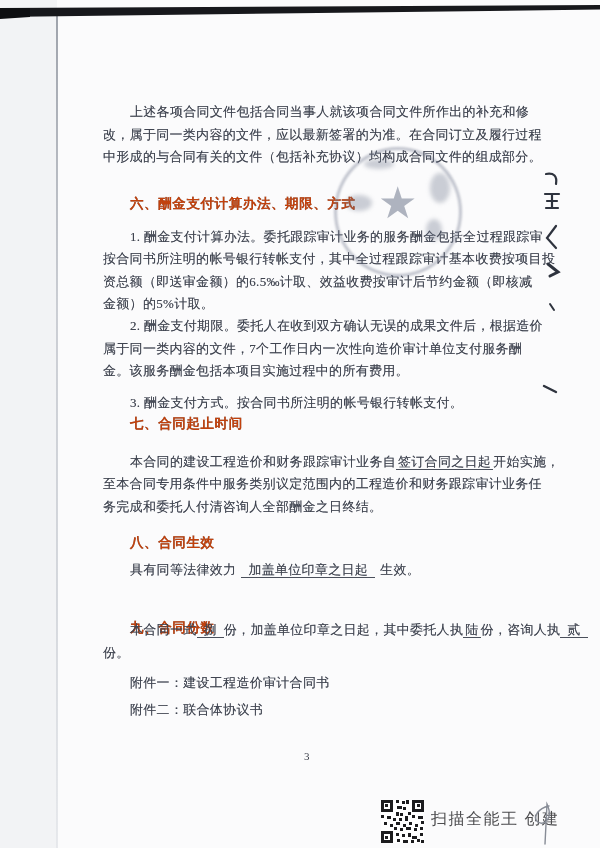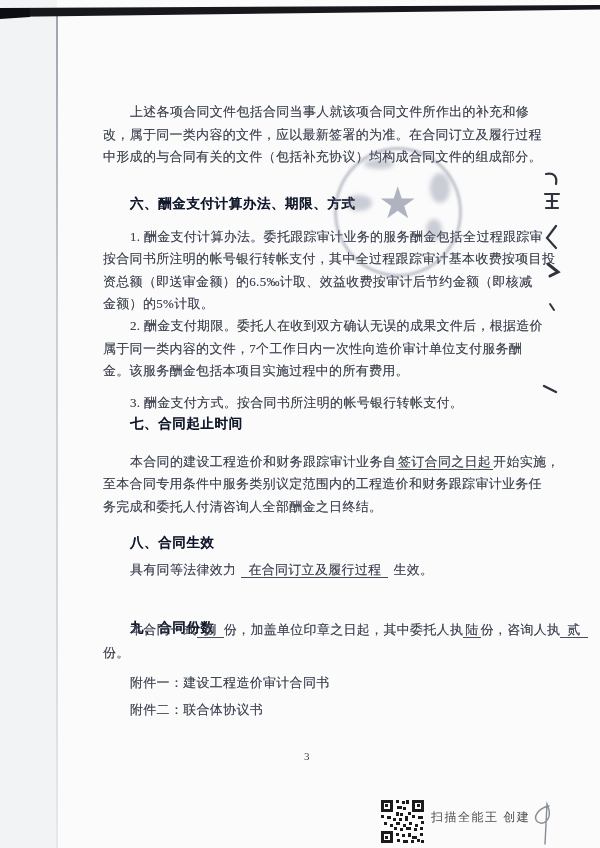--- a/index.html
+++ b/index.html
@@ -11,42 +11,42 @@
   
   .left-strip{position:absolute;left:0;top:0;width:57px;height:848px;background:#f2f3f5;}
   .page-fold-line{position:absolute;left:56px;top:15px;width:2px;height:833px;
     background:linear-gradient(180deg,#8f949e 0%,#c3c6cd 35%,#cfd2d8 70%,#e4e6ea 100%);opacity:.85;}
   .top-scan-band{position:absolute;left:0;top:0;width:600px;height:24px;}
   
   .doc{position:absolute;left:103px;top:0;width:430px;color:#3f4450;font-size:13px;
     letter-spacing:.3px; text-shadow:0 0 .5px rgba(63,68,80,.55);}
   .ln{position:absolute;left:0;white-space:nowrap;line-height:15px;}
   .ind{left:27px;}
-  .hd{font-weight:700;color:#0f172a;font-size:13.5px;letter-spacing:.6px;text-shadow:0 0 .6px rgba(44,48,58,.6);}
+  .hd{font-weight:700;color:#c2410c;font-size:13.5px;letter-spacing:.6px;text-shadow:0 0 .6px rgba(44,48,58,.6);}
   .u{border-bottom:1.2px solid #4a4f5b;padding:0 2px;}
   .uw{padding:0 7px;} .gapr{margin-right:5px;}
   
   .pageno{position:absolute;left:304px;top:750px;font-size:11px;color:#3a3e48;}
   
   .stamp{position:absolute;left:334px;top:147px;width:128px;height:130px;pointer-events:none;}
   .stamp .ring{position:absolute;left:0;top:0;width:122px;height:124px;border:3px solid rgba(112,120,140,.42);
     border-radius:50%;filter:blur(.8px);}
   .stamp .star{position:absolute;left:44px;top:34px;font-size:44px;line-height:44px;
     color:rgba(112,120,140,.55);filter:blur(.7px);font-family:"DejaVu Sans",sans-serif;}
   .stamp .smudge{position:absolute;border-radius:50%;filter:blur(2px);background:rgba(112,120,140,.35);}
   .sm1{left:12px;top:48px;width:26px;height:16px;}
   .sm2{left:96px;top:26px;width:20px;height:30px;}
   .sm3{left:92px;top:72px;width:16px;height:22px;}
   .sm4{left:30px;top:12px;width:30px;height:10px;}
   
   .edge-ink{position:absolute;left:540px;top:168px;width:26px;height:230px;filter:blur(.3px);}
   
   .footer{position:absolute;left:381px;top:800px;height:46px;display:flex;align-items:flex-start;}
   .qr{width:43px;height:43px;}
-  .wm-text{margin-left:7px;margin-top:9px;font-size:12px;color:#4c4c4e;letter-spacing:1.5px;
+  .wm-text{margin-left:7px;margin-top:9px;font-size:16px;color:#4c4c4e;letter-spacing:1.5px;
     font-family:"Liberation Sans","DejaVu Sans",sans-serif;}
   .hand-mark{position:absolute;left:524px;top:800px;width:40px;height:48px;}
 </style>
 </head>
 <body>
 
 <div class="page">
 
   <div class="left-strip"></div>
   <div class="page-fold-line"></div>
@@ -77,21 +77,21 @@
 
     <div class="ln ind" style="top:454px">
       <span>本合同的建设工程造价和财务跟踪审计业务自</span><span class="u">签订合同之日起</span><span>开始实施，</span>
     </div>
     <div class="ln" style="top:476px">至本合同专用条件中服务类别议定范围内的工程造价和财务跟踪审计业务任</div>
     <div class="ln" style="top:499px">务完成和委托人付清咨询人全部酬金之日终结。</div>
 
     <div class="ln ind hd" style="top:535px">八、合同生效</div>
 
     <div class="ln ind" style="top:562px">
-      <span class="gapr">具有同等法律效力</span><span class="u uw gapr">在合同订立及履行过程</span><span>生效。</span>
+      <span class="gapr">具有同等法律效力</span><span class="u uw gapr">加盖单位印章之日起</span><span>生效。</span>
     </div>
 
     <div class="ln ind hd" style="top:620px">九、合同份数</div>
 
     <div class="ln ind" style="top:622px">
       <span>本合同一式</span><span class="u uw">捌</span><span>份，加盖单位印章之日起，其中委托人执</span><span class="u">陆</span><span>份，咨询人执</span><span class="u uw">贰</span>
     </div>
     <div class="ln" style="top:645px">份。</div>
 
     <div class="ln ind" style="top:675px">附件一：建设工程造价审计合同书</div>

